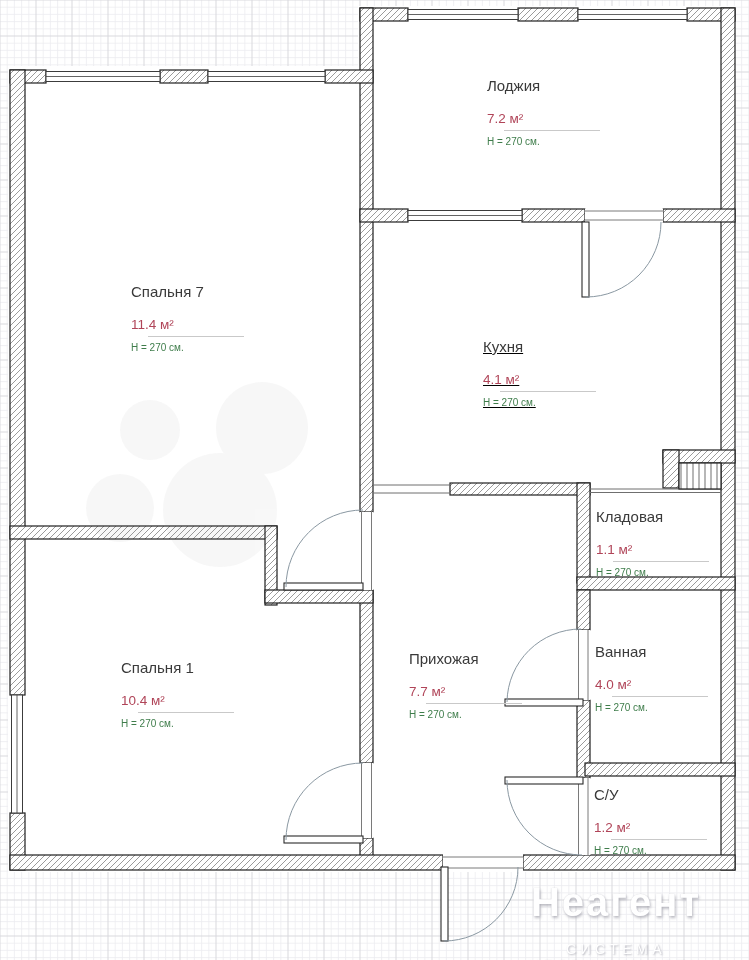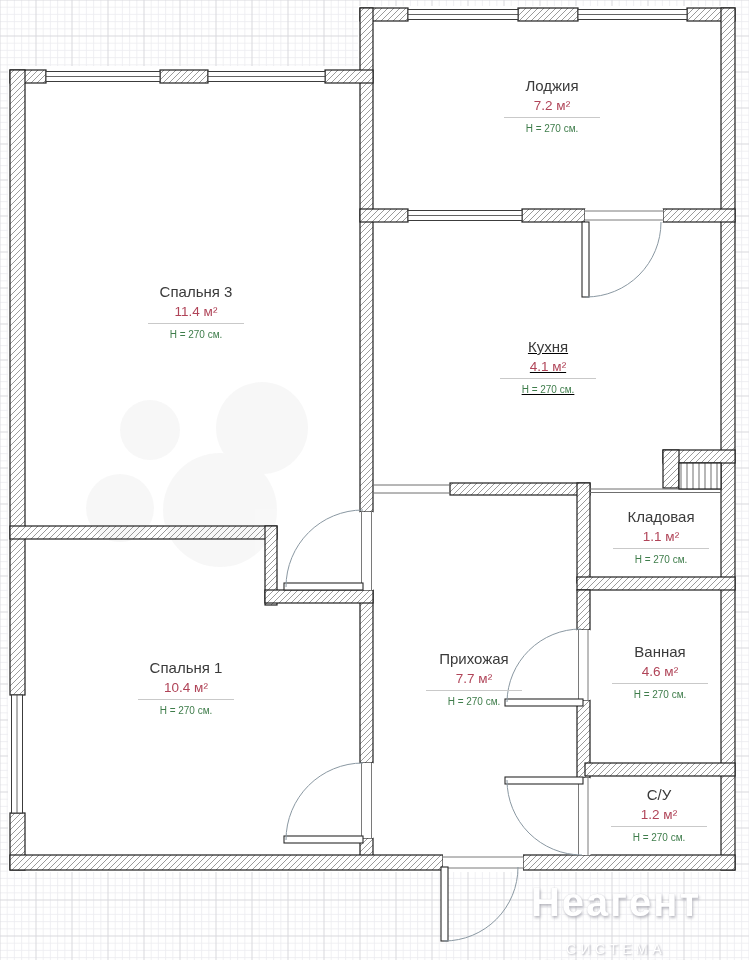--- a/index.html
+++ b/index.html
@@ -3,23 +3,23 @@
 <meta charset="utf-8">
 <style>
   html,body { margin:0; padding:0; background:#fff; }
   .stage {
     position:relative; width:749px; height:960px; overflow:hidden;
     background:#ffffff;
     font-family:"Liberation Sans", sans-serif;
   }
   svg.plan { position:absolute; left:0; top:0; z-index:1; }
 
-  .room-label { position:absolute; transform:translateX(-50%); width:130px; text-align:center; z-index:5; }
+  .room-label { position:absolute; transform:translateX(-50%); width:130px; text-align:left; z-index:5; }
   .room-name   { font-size:15px; color:var(--name-color,#3a3a3a); line-height:19px; }
-  .room-area   { font-size:13.5px; color:var(--area-color,#b04458); line-height:17px; margin-top:2px; }
+  .room-area   { font-size:13.5px; color:var(--area-color,#b04458); line-height:17px; margin-top:15px; }
   .room-divider{ height:1px; background:#c9c9c9; width:96px; margin:3px auto 2px auto; }
   .room-height { font-size:10px; color:var(--height-color,#3f7d4b); line-height:17px; }
 
   .avito-text {
     position:absolute; left:282px; top:396px; z-index:4;
     font-size:168px; font-weight:600; line-height:1; letter-spacing:-3px;
     color:#6f6f6f; opacity:0.055; pointer-events:none;
   }
   .agency {
     position:absolute; left:498px; top:880px; width:236px; text-align:center; z-index:4;
@@ -182,21 +182,21 @@
   </svg>
 
   <div class="room-label" style="left:552px; top:76px;">
     <div class="room-name">Лоджия</div>
     <div class="room-area">7.2 м²</div>
     <div class="room-divider"></div>
     <div class="room-height">H = 270 см.</div>
   </div>
 
   <div class="room-label" style="left:196px; top:282px;">
-    <div class="room-name">Спальня 3</div>
+    <div class="room-name">Спальня 7</div>
     <div class="room-area">11.4 м²</div>
     <div class="room-divider"></div>
     <div class="room-height">H = 270 см.</div>
   </div>
 
   <div class="room-label" style="left:548px; top:337px;text-decoration:underline;">
     <div class="room-name">Кухня</div>
     <div class="room-area">4.1 м²</div>
     <div class="room-divider"></div>
     <div class="room-height">H = 270 см.</div>
@@ -211,21 +211,21 @@
 
   <div class="room-label" style="left:474px; top:649px;">
     <div class="room-name">Прихожая</div>
     <div class="room-area">7.7 м²</div>
     <div class="room-divider"></div>
     <div class="room-height">H = 270 см.</div>
   </div>
 
   <div class="room-label" style="left:660px; top:642px;">
     <div class="room-name">Ванная</div>
-    <div class="room-area">4.6 м²</div>
+    <div class="room-area">4.0 м²</div>
     <div class="room-divider"></div>
     <div class="room-height">H = 270 см.</div>
   </div>
 
   <div class="room-label" style="left:186px; top:658px;">
     <div class="room-name">Спальня 1</div>
     <div class="room-area">10.4 м²</div>
     <div class="room-divider"></div>
     <div class="room-height">H = 270 см.</div>
   </div>

